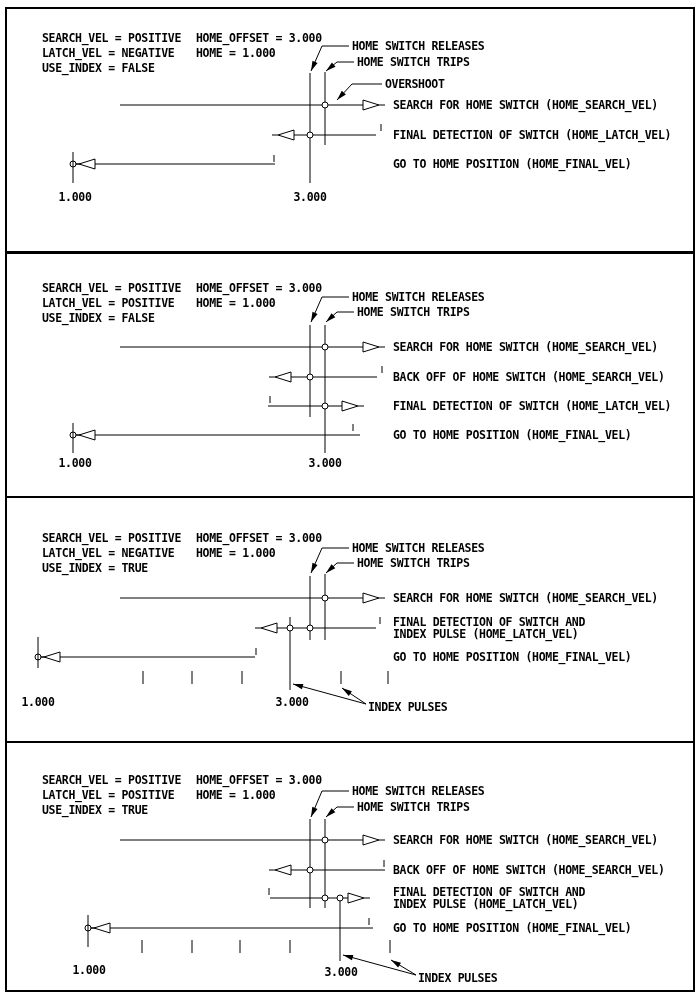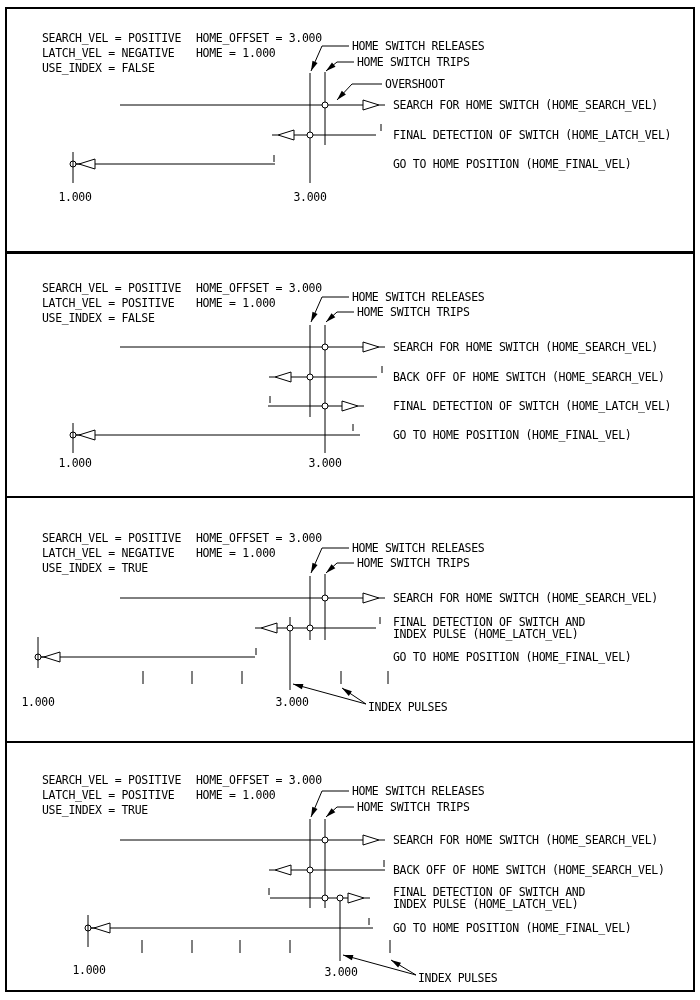--- a/index.html
+++ b/index.html
@@ -1,17 +1,17 @@
 <!DOCTYPE html>
 <html><head>
 <meta charset="utf-8">
 <style>
   html,body{margin:0;padding:0;background:#ffffff;}
   body{width:700px;height:1000px;position:relative;font-family:"DejaVu Sans Mono",monospace;}
-  #diagram-root{position:absolute;left:0;top:0;width:700px;height:978px;}
+  #diagram-root{position:absolute;left:0;top:0;width:700px;height:978px;font-weight:bold;}
   svg text{fill:#000;font-family:"DejaVu Sans Mono",monospace;font-size:11.5px;letter-spacing:-0.3px;}
   svg .thin{stroke:#000;stroke-width:1;fill:none;}
   svg .border{stroke:#000;stroke-width:2;fill:none;}
 </style>
 </head>
 <body>
 
 <div id="diagram-root"><svg width="700" height="1000" viewBox="0 0 700 1000">
       <rect x="0" y="0" width="700" height="1000" fill="#ffffff"></rect>
       <g>

